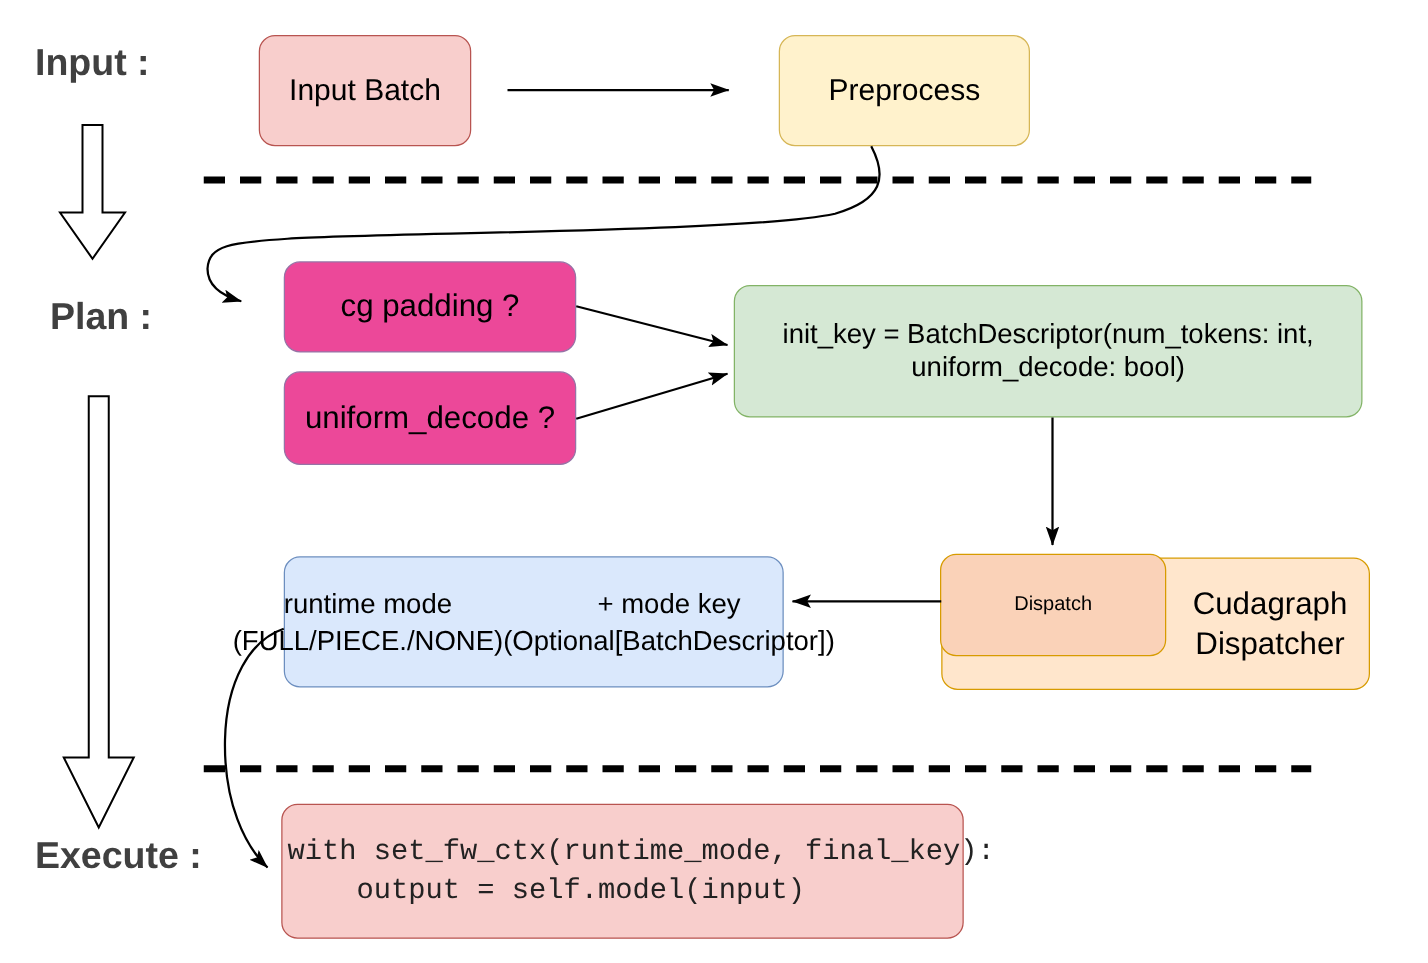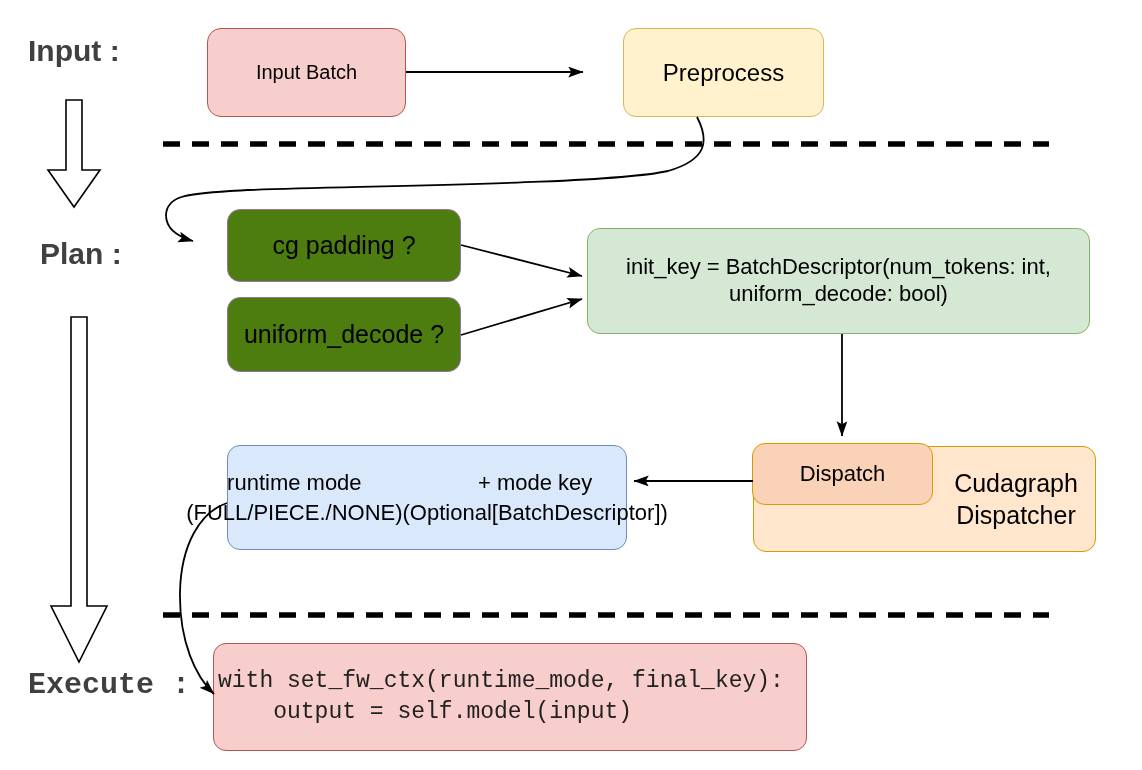--- a/index.html
+++ b/index.html
@@ -14,50 +14,50 @@
   }
   .section-label {
     position: absolute;
     font-weight: bold;
     font-size: 30px;
     color: #404040;
     white-space: nowrap;
   }
   #lbl-input   { left: 28px;  top: 34px;  }
   #lbl-plan    { left: 40px;  top: 237px; }
-  #lbl-execute { left: 28px;  top: 668px; font-family: Liberation Mono, monospace; }
+  #lbl-execute { left: 28px;  top: 668px; }
 
   .node {
     position: absolute;
     box-sizing: border-box;
     border-radius: 13px;
     border: 1.7px solid #000;
     display: flex;
     align-items: center;
     justify-content: center;
     text-align: center;
     z-index: 2;
   }
   .red    { background: #F8CECC; border-color: #B85450; }
   .yellow { background: #FFF2CC; border-color: #D6B656; margin-left: 36px; }
-  .purple { background: #4d7c0f; border-color: #9673A6; }
+  .purple { background: #ec4899; border-color: #9673A6; }
   .green  { background: #D5E8D4; border-color: #82B366; }
   .blue   { background: #DAE8FC; border-color: #6C8EBF; }
   .orange-outer { background: #FFE6CC; border-color: #D79B00; }
   .orange-inner { background: #FAD2B8; border-color: #D79B00; }
 
-  #n-input-batch { left: 207px; top: 28px;  width: 199px; height: 89px;  font-size: 20px; border-radius: 14px; }
+  #n-input-batch { left: 207px; top: 28px;  width: 170px; height: 89px;  font-size: 24px; }
   #n-preprocess  { left: 587px; top: 28px;  width: 201px; height: 89px;  font-size: 24px; }
   #n-cg-padding  { left: 227px; top: 209px; width: 234px; height: 73px;  font-size: 25px; }
   #n-uniform     { left: 227px; top: 297px; width: 234px; height: 75px;  font-size: 25px; }
   #n-init-key    { left: 587px; top: 228px; width: 503px; height: 106px; font-size: 22px; line-height: 1.22; padding: 0 25px; }
   #n-runtime     { left: 227px; top: 445px; width: 400px; height: 105px; font-size: 22px; line-height: 30px; flex-direction: row; }
   #n-cudagraph   { left: 753px; top: 446px; width: 343px; height: 106px; }
-  #n-dispatch    { left: 752px; top: 443px; width: 181px; height: 62px;  font-size: 22px; z-index: 3; }
-  #n-execute     { left: 213px; top: 643px; width: 594px; height: 108px; flex-direction: column; align-items: flex-start; padding-left: 4px; }
+  #n-dispatch    { left: 752px; top: 443px; width: 181px; height: 82px;  font-size: 16px; z-index: 3; }
+  #n-execute     { left: 225px; top: 643px; width: 546px; height: 108px; flex-direction: column; align-items: flex-start; padding-left: 4px; }
 
   .cud-label {
     position: absolute;
     left: 181px; top: 0;
     width: 162px; height: 100%;
     display: flex; align-items: center; justify-content: center;
     text-align: center;
     font-size: 25px;
     line-height: 1.3;
   }

